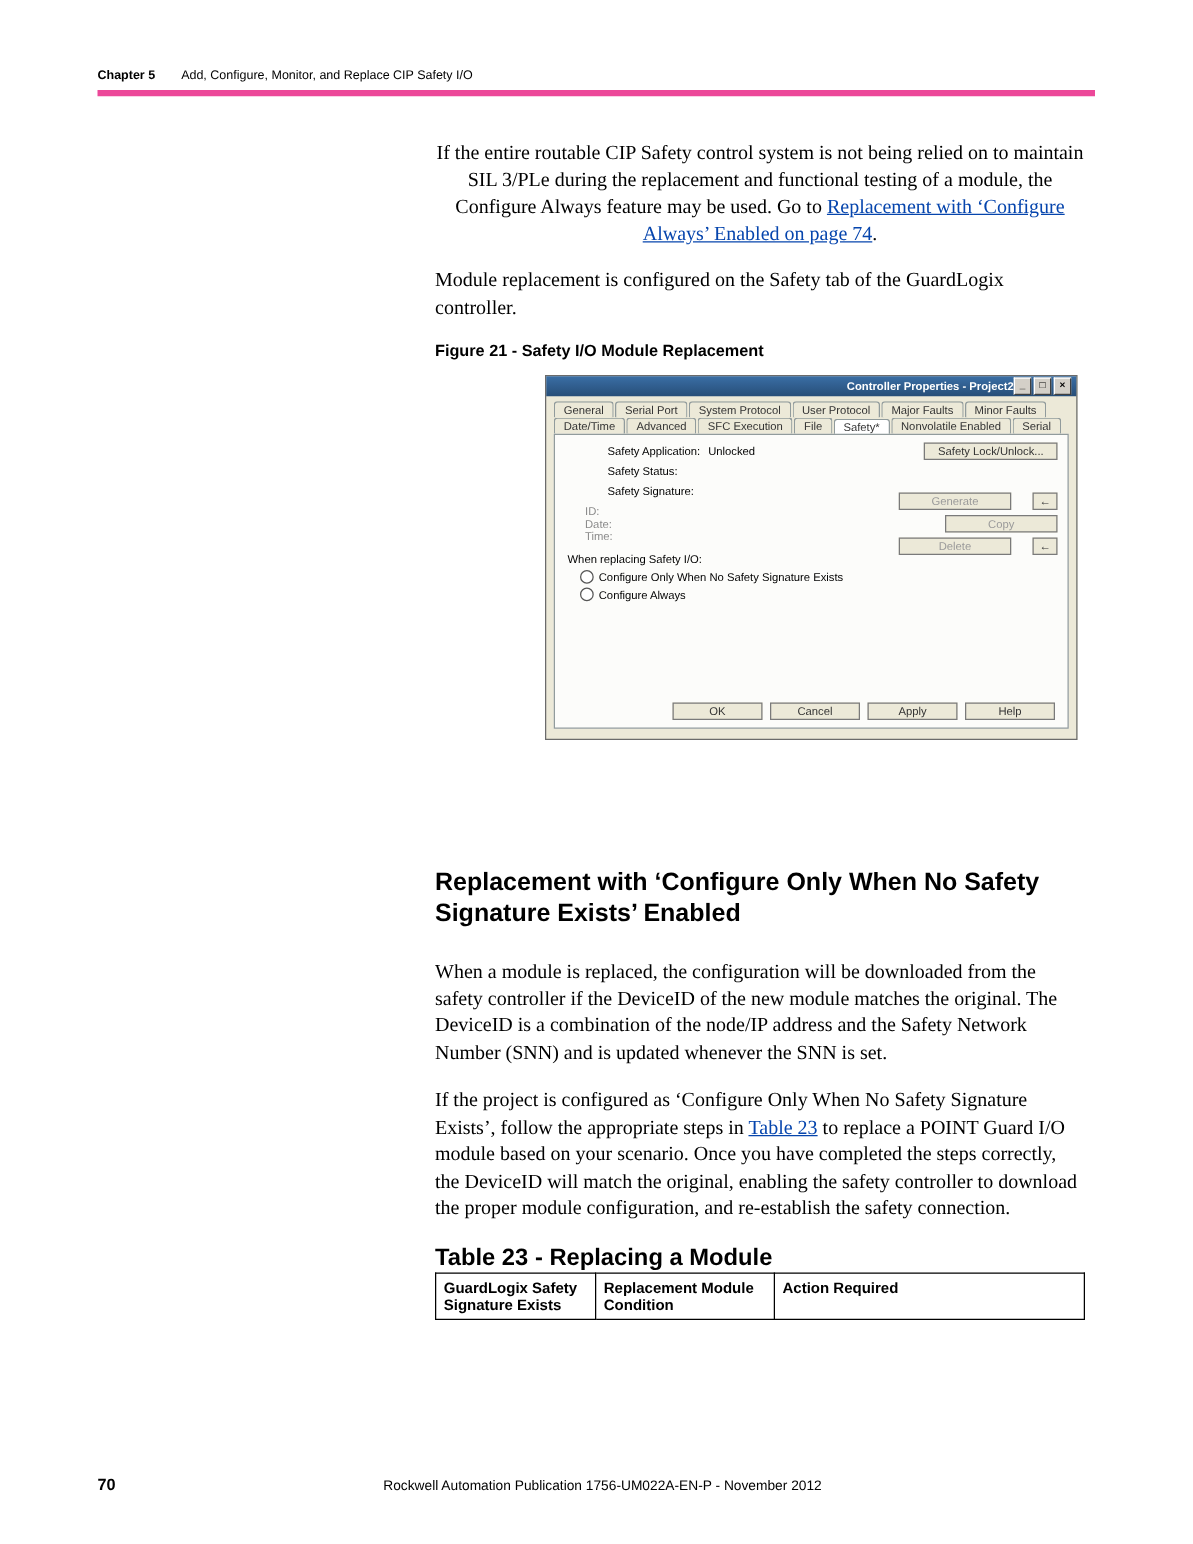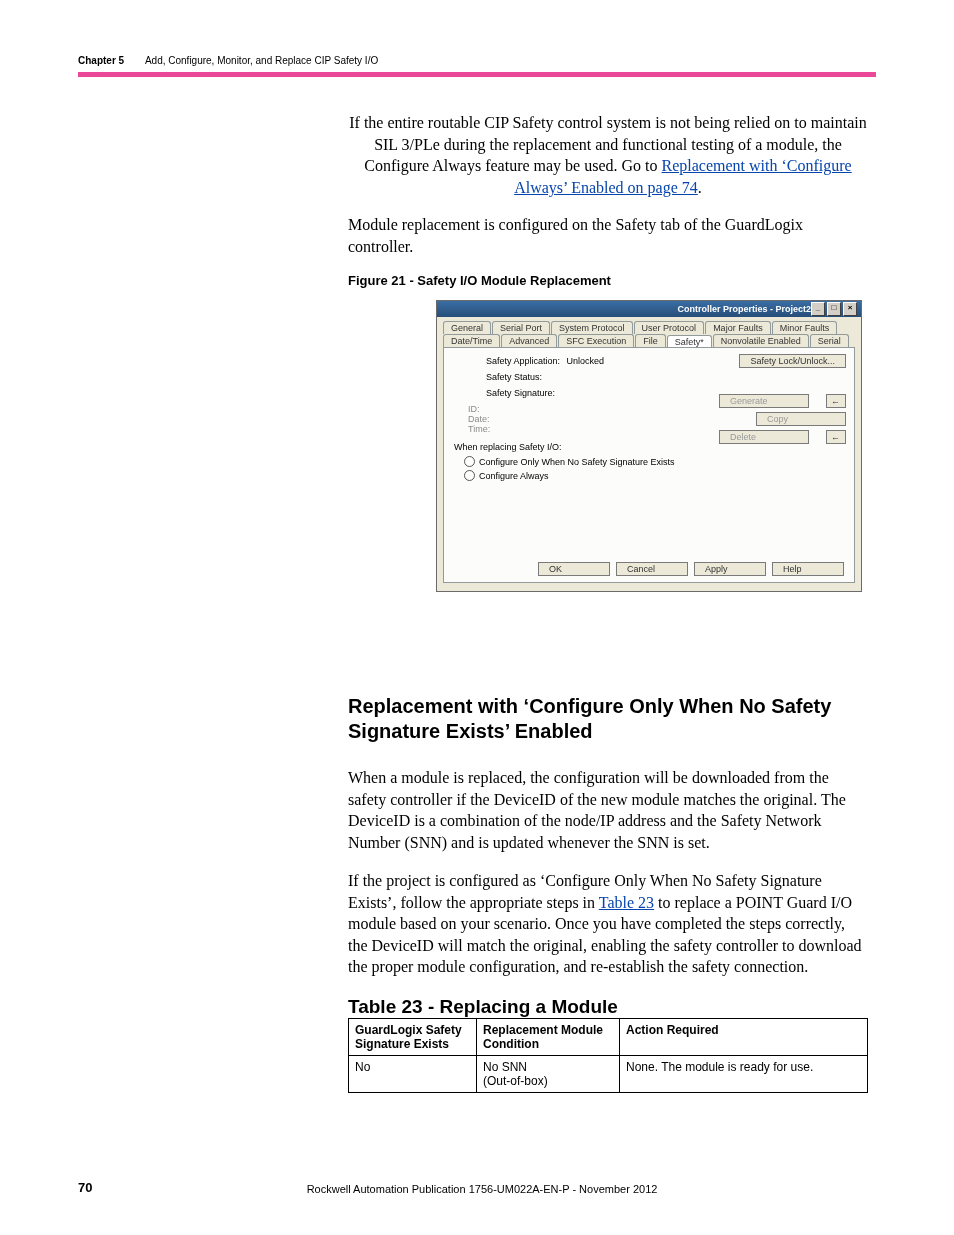--- a/index.html
+++ b/index.html
@@ -95,20 +95,21 @@
     font-size: 9px;
   }
   .dlg-row { margin-bottom: 6px; margin-left: 32px; }
   .dbtn {
     display:inline-block;
     border: 1px solid #7a7a7a;
     background: #ece9d8;
     padding: 1px 10px;
     font-size: 9px;
     min-width: 68px;
+    text-align:center;
     color:#333;
   }
   .dbtn.dis { color:#9a9a9a; }
   .arrow-btn { min-width: 10px; padding:1px 4px; }
   .rgroup { position:absolute; top:6px; right:8px; display:flex; flex-direction:column; gap:4px; align-items:flex-end;}
   .rline { display:flex; gap:17px; }
   .radio-lbl { display:flex; align-items:center; gap:4px; }
   .radio-lbl .rdot { width:9px; height:9px; border:1px solid #555; border-radius:50%; background:#fff; }
   .dlg-footer {
     position:absolute; bottom:6px; right:10px; left:10px;
@@ -266,23 +267,17 @@
 
 <div class="tbl-caption sans" style="top:996px;">Table 23 - Replacing a Module</div>
 
 <table class="tbl23" style="top:1018px;">
   <tbody>
       <tr>
     <th style="width:115px;margin-left:16px;">GuardLogix Safety Signature Exists</th>
     <th style="width:130px;">Replacement Module Condition</th>
     <th>Action Required</th>
   </tr>
-  <tr>
-    <td>No</td>
-    <td style="white-space:pre-line;">No SNN
-(Out-of-box)</td>
-    <td>None. The module is ready for use.</td>
-  </tr>
 </tbody>
   </table>
 
 <div class="pgnum">70</div>
 <div class="pubid">Rockwell Automation Publication 1756-UM022A-EN-P - November 2012</div>
 
 </body></html>

